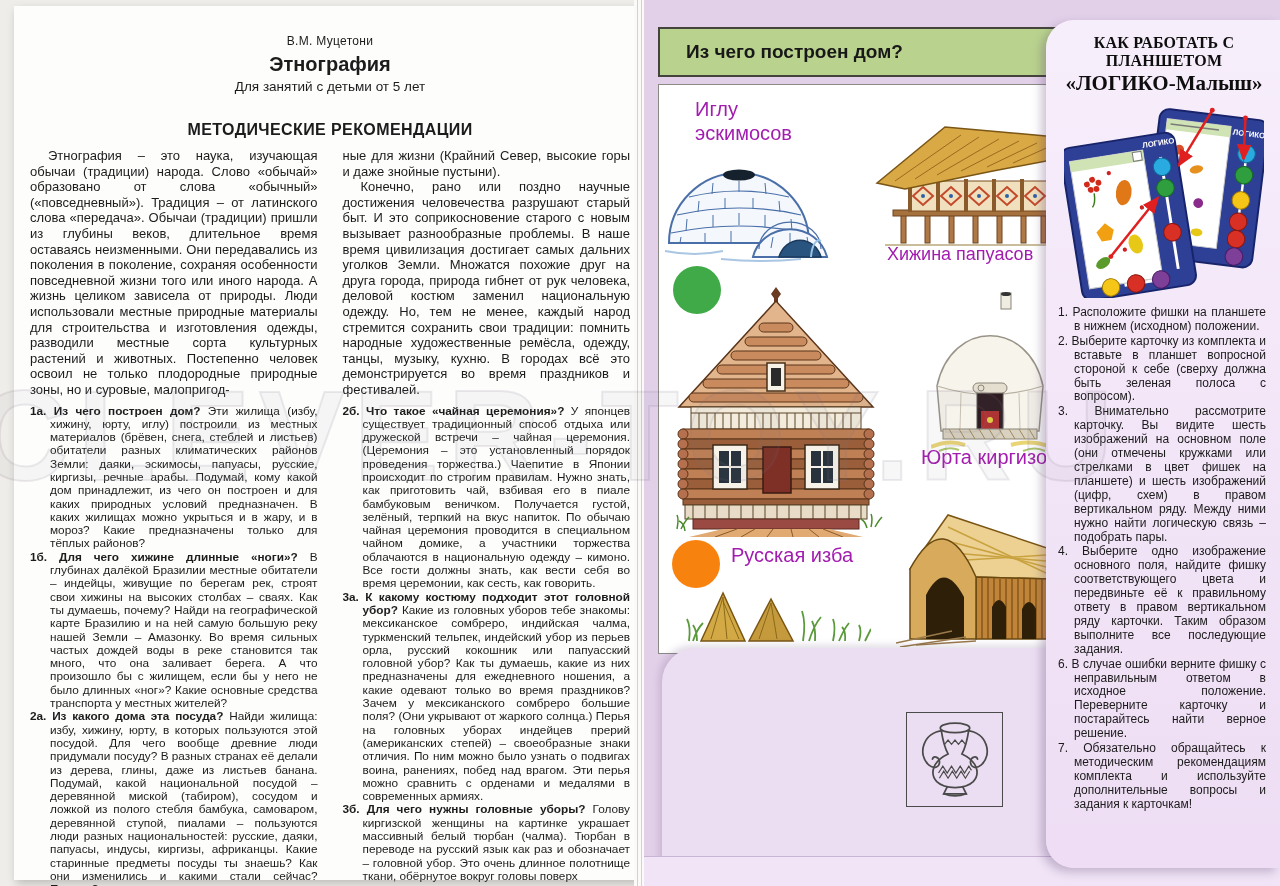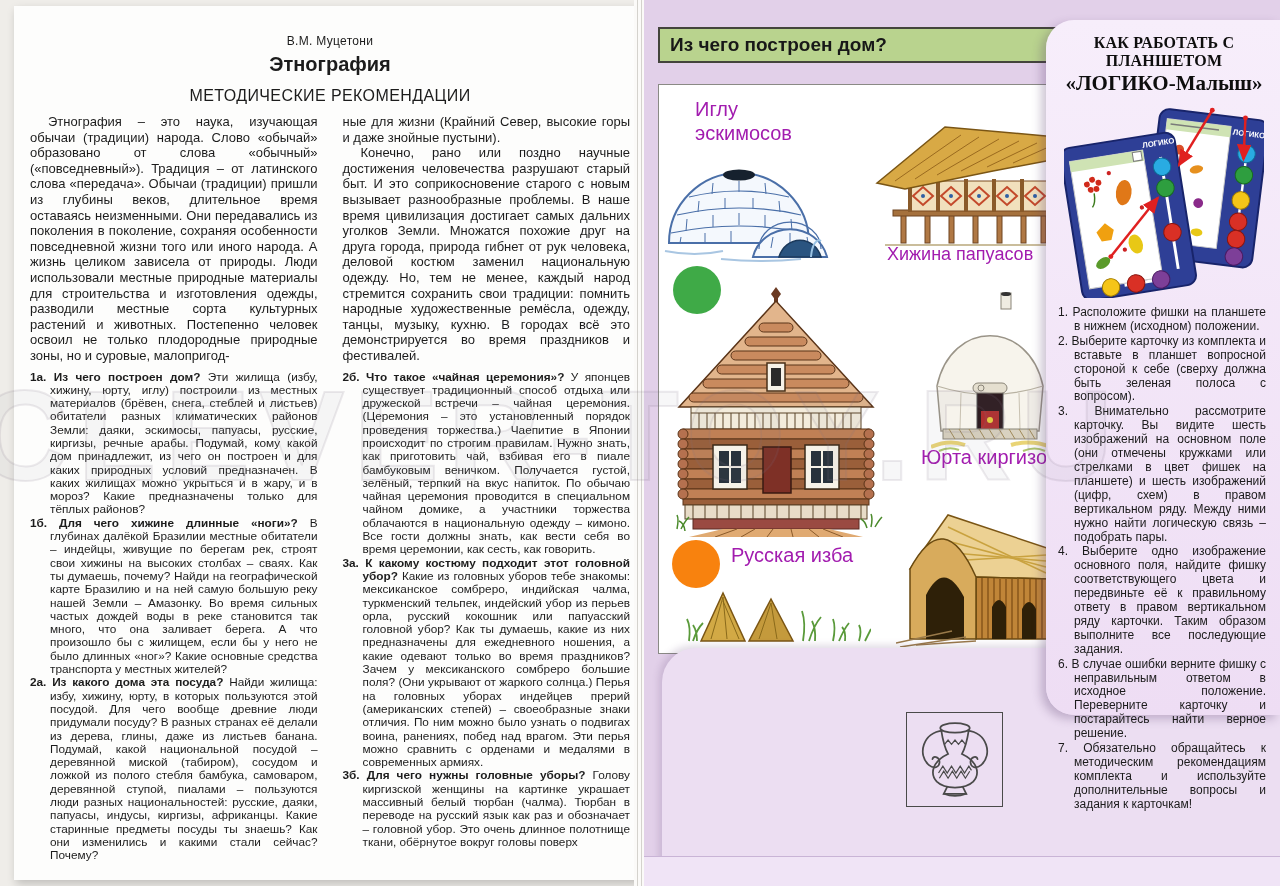--- a/index.html
+++ b/index.html
@@ -7,57 +7,57 @@
   .stage{position:relative;width:1280px;height:886px;background:#efede9;overflow:hidden;color:#1c1c1c;}
 
   
   .left-page{position:absolute;left:14px;top:6px;width:628px;height:874px;background:#fdfdfc;
              box-shadow:2px 4px 9px rgba(0,0,0,.20);}
   .lp-inner{position:absolute;left:16px;right:12px;top:28px;}
   .lp-head{text-align:center;}
   .lp-author{font-size:12px;letter-spacing:.3px;}
   .lp-title{font-size:20px;font-weight:bold;margin-top:5px;}
   .lp-sub{font-size:13.5px;margin-top:3px;}
-  .lp-method{font-size:16px;font-weight:400;letter-spacing:.4px;margin-top:11px;}
+  .lp-method{font-size:16px;font-weight:700;letter-spacing:.4px;margin-top:27px;}
   .cols{display:flex;gap:25px;margin-top:9px;}
   .col{width:293px;}
   .intro p{margin:0;font-size:13px;line-height:15.6px;text-align:justify;}
   .indent{text-indent:18px;}
   .contents-head{text-align:center;margin-top:13px;font-size:15.5px;font-weight:600;letter-spacing:.2px;}
   .contents-head div{margin-top:2px;}
   .cards{margin-top:7px;}
   .citem{margin:0;font-size:11.8px;line-height:13.3px;text-align:justify;
          padding-left:20px;text-indent:-20px;}
   .citem b{letter-spacing:0;}
 
   
   .spine{position:absolute;left:634px;top:0;width:14px;height:886px;
          background:repeating-linear-gradient(90deg,#fbfaf8 0 3px,#d4d2cd 3px 4px);}
 
   
   .right-page{position:absolute;left:644px;top:0;width:636px;height:886px;background:#e2d0e9;}
-  .green-bar{position:absolute;left:14px;top:27px;width:512px;height:36px;border:2px solid #44443c;
-             box-sizing:border-box;display:flex;align-items:center;padding-left:10px;
+  .green-bar{position:absolute;left:14px;top:27px;width:512px;height:50px;border:2px solid #44443c;
+             box-sizing:border-box;display:flex;align-items:center;padding-left:26px;
              font-size:19px;font-weight:bold;color:#181818;}
   .white-card{position:absolute;left:14px;top:84px;width:517px;height:570px;background:#fff;
               border:1.5px solid #8a8a85;box-sizing:border-box;overflow:hidden;}
   .cl{position:absolute;font-size:20px;color:#a21caf;line-height:24px;}
   .chip{position:absolute;width:48px;height:48px;border-radius:50%;}
   .abs{position:absolute;}
 
   
   .overlay-page{position:absolute;left:18px;top:648px;width:618px;height:238px;background:#ecdef2;
                 border-top-left-radius:34px;box-shadow:-3px -3px 7px rgba(90,60,110,.18);}
   .stack-edge{position:absolute;left:0;top:856px;width:636px;height:30px;background:#f0e4f6;
               border-top:1px solid #c9b4d6;}
   .vase-box{position:absolute;left:244px;top:64px;width:97px;height:95px;border:1.5px solid #4a4a4a;
             box-sizing:border-box;display:flex;align-items:center;justify-content:center;}
 
   
-  .sidebar{position:absolute;left:402px;top:20px;width:234px;height:695px;
+  .sidebar{position:absolute;left:402px;top:20px;width:234px;height:848px;
            background:linear-gradient(180deg,#f7eefb,#eeddf4);
            border-radius:28px 0 0 28px;box-shadow:-5px 4px 10px rgba(80,50,100,.28);
            box-sizing:border-box;padding:14px 10px 0 12px;}
   .sb-t1{font-family:"Liberation Serif",serif;font-weight:bold;font-size:16px;
          letter-spacing:.2px;text-align:center;color:#0e0e0e;}
   .sb-t2{font-family:"Liberation Serif",serif;font-weight:bold;font-size:21px;
          text-align:center;color:#0e0e0e;margin-top:1px;}
   .sb-art{display:block;margin:6px auto 0;}
   .steps{margin-top:8px;padding-right:4px;}
   .step{margin:0 0 1px;font-size:12px;line-height:13.9px;text-align:justify;
@@ -72,20 +72,21 @@
 </head>
 <body>
 
 <div class="stage">
 
   <div class="left-page">
     <div class="lp-inner">
       <div class="lp-head">
         <div class="lp-author">В.М. Муцетони</div>
         <div class="lp-title">Этнография</div>
+        <div class="lp-sub">Для занятий с детьми от 5 лет</div>
         <div class="lp-method">МЕТОДИЧЕСКИЕ РЕКОМЕНДАЦИИ</div>
       </div>
 
       <div class="cols intro">
         <div class="col">
           <p class="indent">Этнография – это наука, изучающая обычаи (традиции) народа. Слово «обычай» образовано от слова «обычный» («повседневный»). Традиция – от латинского слова «передача». Обычаи (традиции) пришли из глубины веков, длительное время оставаясь неизменными. Они передавались из поколения в поколение, сохраняя особенности повседневной жизни того или иного народа. А жизнь целиком зависела от природы. Люди использовали местные природные материалы для строительства и изготовления одежды, разводили местные сорта культурных растений и животных. Постепенно человек освоил не только плодородные природные зоны, но и суровые, малопригод-</p>
         </div>
         <div class="col">
           <p>ные для жизни (Крайний Север, высокие горы и даже знойные пустыни).</p>
           <p class="indent">Конечно, рано или поздно научные достижения человечества разрушают старый быт. И это соприкосновение старого с новым вызывает разнообразные проблемы. В наше время цивилизация достигает самых дальних уголков Земли. Множатся похожие друг на друга города, природа гибнет от рук человека, деловой костюм заменил национальную одежду. Но, тем не менее, каждый народ стремится сохранить свои традиции: помнить народные художественные ремёсла, одежду, танцы, музыку, кухню. В городах всё это демонстрируется во время праздников и фестивалей.</p>

